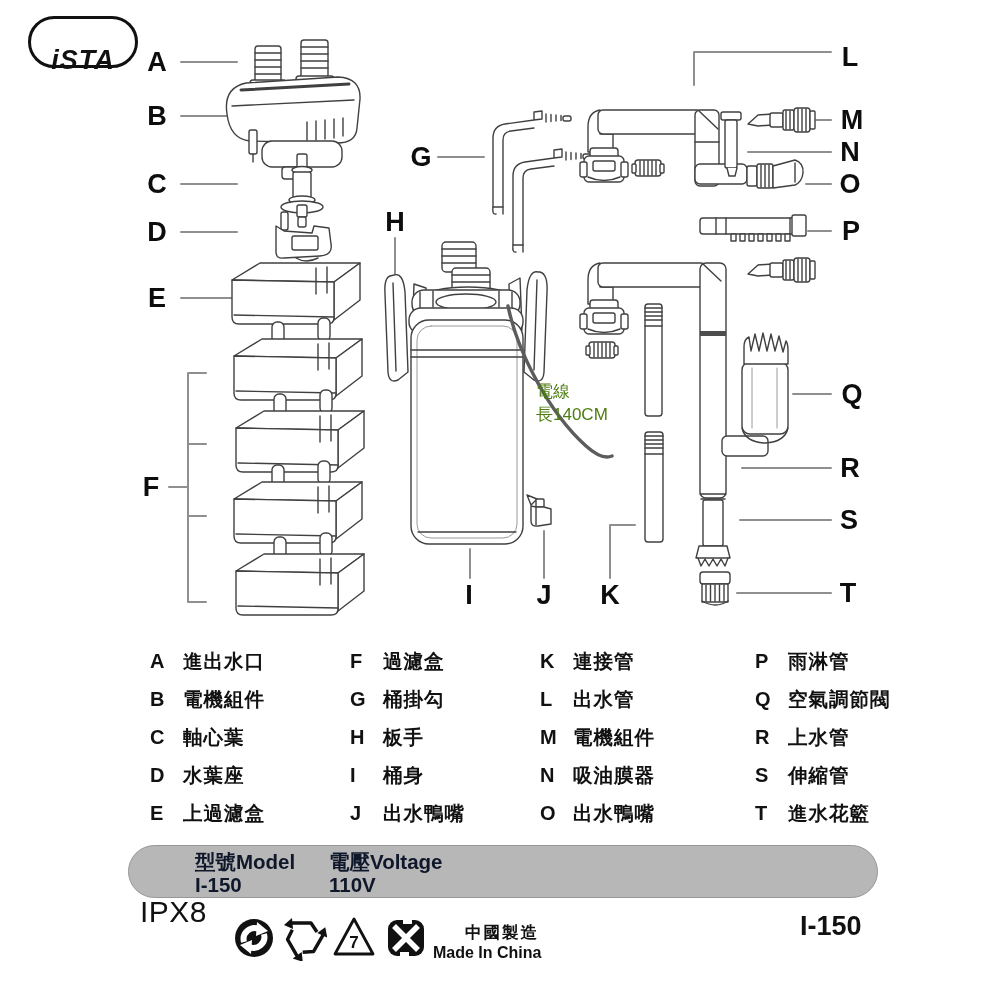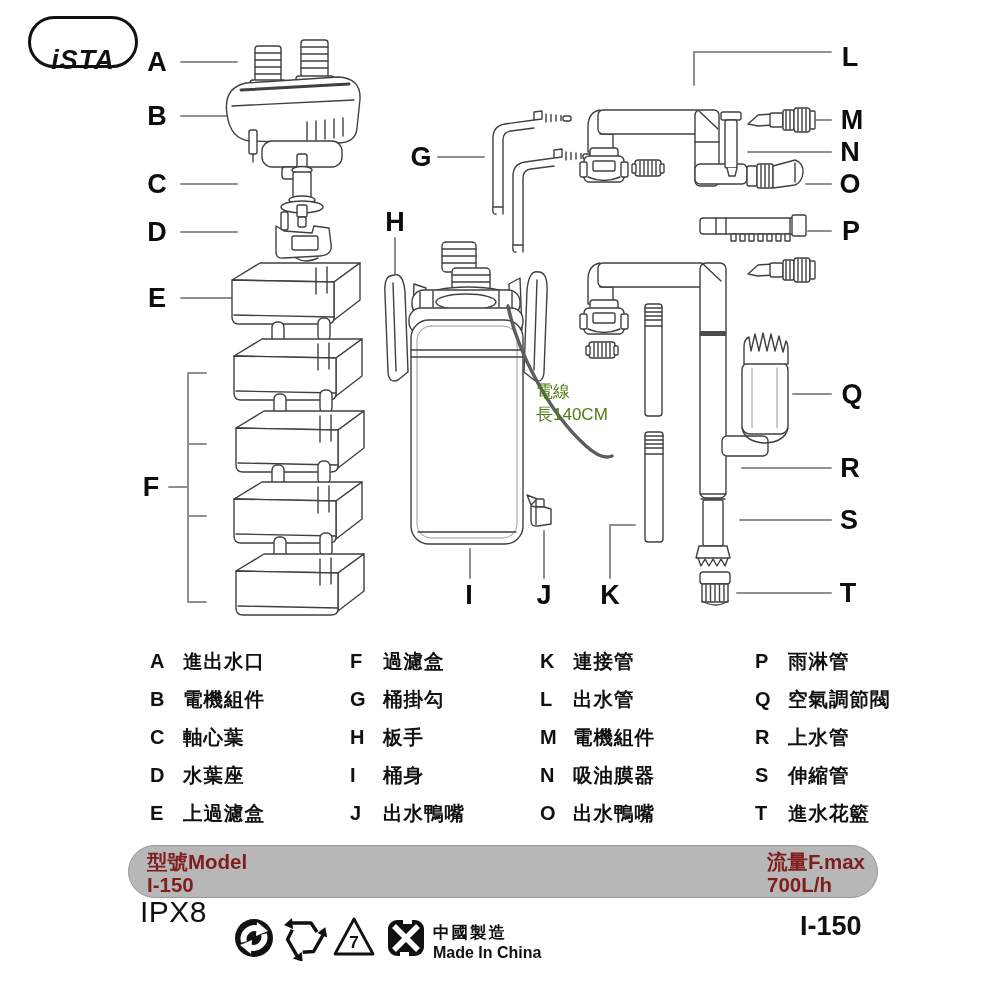--- a/index.html
+++ b/index.html
@@ -24,26 +24,26 @@
   .note{position:absolute;left:536px;top:381px;font-size:17px;line-height:1.35;color:#4d7c0f;font-weight:400;}
   
   .legend-col{position:absolute;top:642px;}
   .lg-item{height:38px;display:flex;align-items:center;}
   .lg-letter{display:inline-block;min-width:33px;font-weight:700;font-size:20px;}
   .lg-name{font-weight:700;font-size:19.5px;letter-spacing:1px;}
   
   .spec{position:absolute;left:128px;top:845px;width:750px;height:53px;background:#b7b7b7;
         border:1px solid #979797;border-radius:27px;box-sizing:border-box;}
   .spec-col{position:absolute;top:4px;display:flex;flex-direction:column;}
-  .spec-label,.spec-value{font-size:20.5px;font-weight:700;color:#7f1d1d;line-height:23px;}
+  .spec-label,.spec-value{font-size:20.5px;font-weight:700;color:#0f172a;line-height:23px;margin-left:48px;}
   
   .f-ipx{position:absolute;left:140px;top:895px;font-size:30px;font-weight:400;letter-spacing:0.5px;}
   .f-icon{position:absolute;top:915px;}
   .f-origin{position:absolute;left:433px;top:922px;font-weight:700;}
-  .f-origin .l1{font-size:16.5px;letter-spacing:2px;}
+  .f-origin .l1{font-size:16.5px;letter-spacing:2px;margin-left:32px;}
   .f-origin .l2{font-size:16px;}
   .f-material{position:absolute;left:573px;top:911px;font-weight:700;}
   .f-material div{font-size:21px;line-height:26px;}
   .f-model{position:absolute;left:800px;top:911px;font-size:27px;font-weight:800;}
 </style>
 </head>
 <body>
 
 <div class="page">
 
@@ -402,23 +402,23 @@
         <span class="lg-letter">T</span>
         <span class="lg-name">進水花籃</span>
       </div>
   </div>
 
   <div class="spec">
     <div class="spec-col" style="left:18px">
         <span class="spec-label">型號Model</span>
         <span class="spec-value">I-150</span>
       </div>
-    <div class="spec-col" style="left:638px">
-        <span class="spec-label">流量F.max</span>
-        <span class="spec-value">700L/h</span>
+    <div class="spec-col" style="left:152px">
+        <span class="spec-label">電壓Voltage</span>
+        <span class="spec-value">110V</span>
       </div>
   </div>
 
   <div class="f-ipx">IPX8</div>
 
   <svg class="f-icon" style="left:233px" width="42" height="46" viewBox="-21 -23 42 46">
     <circle r="19" cx="0" cy="0" fill="#111" stroke="none"></circle>
     <path d="M-10,4 A11,11 0 0 1 5,-9" stroke="#fff" stroke-width="6" fill="none"></path>
     <path d="M10,-4 A11,11 0 0 1 -5,9" stroke="#fff" stroke-width="6" fill="none"></path>
     <polygon points="3,-16 14,-7 2,-2" fill="#fff" stroke="none"></polygon>

